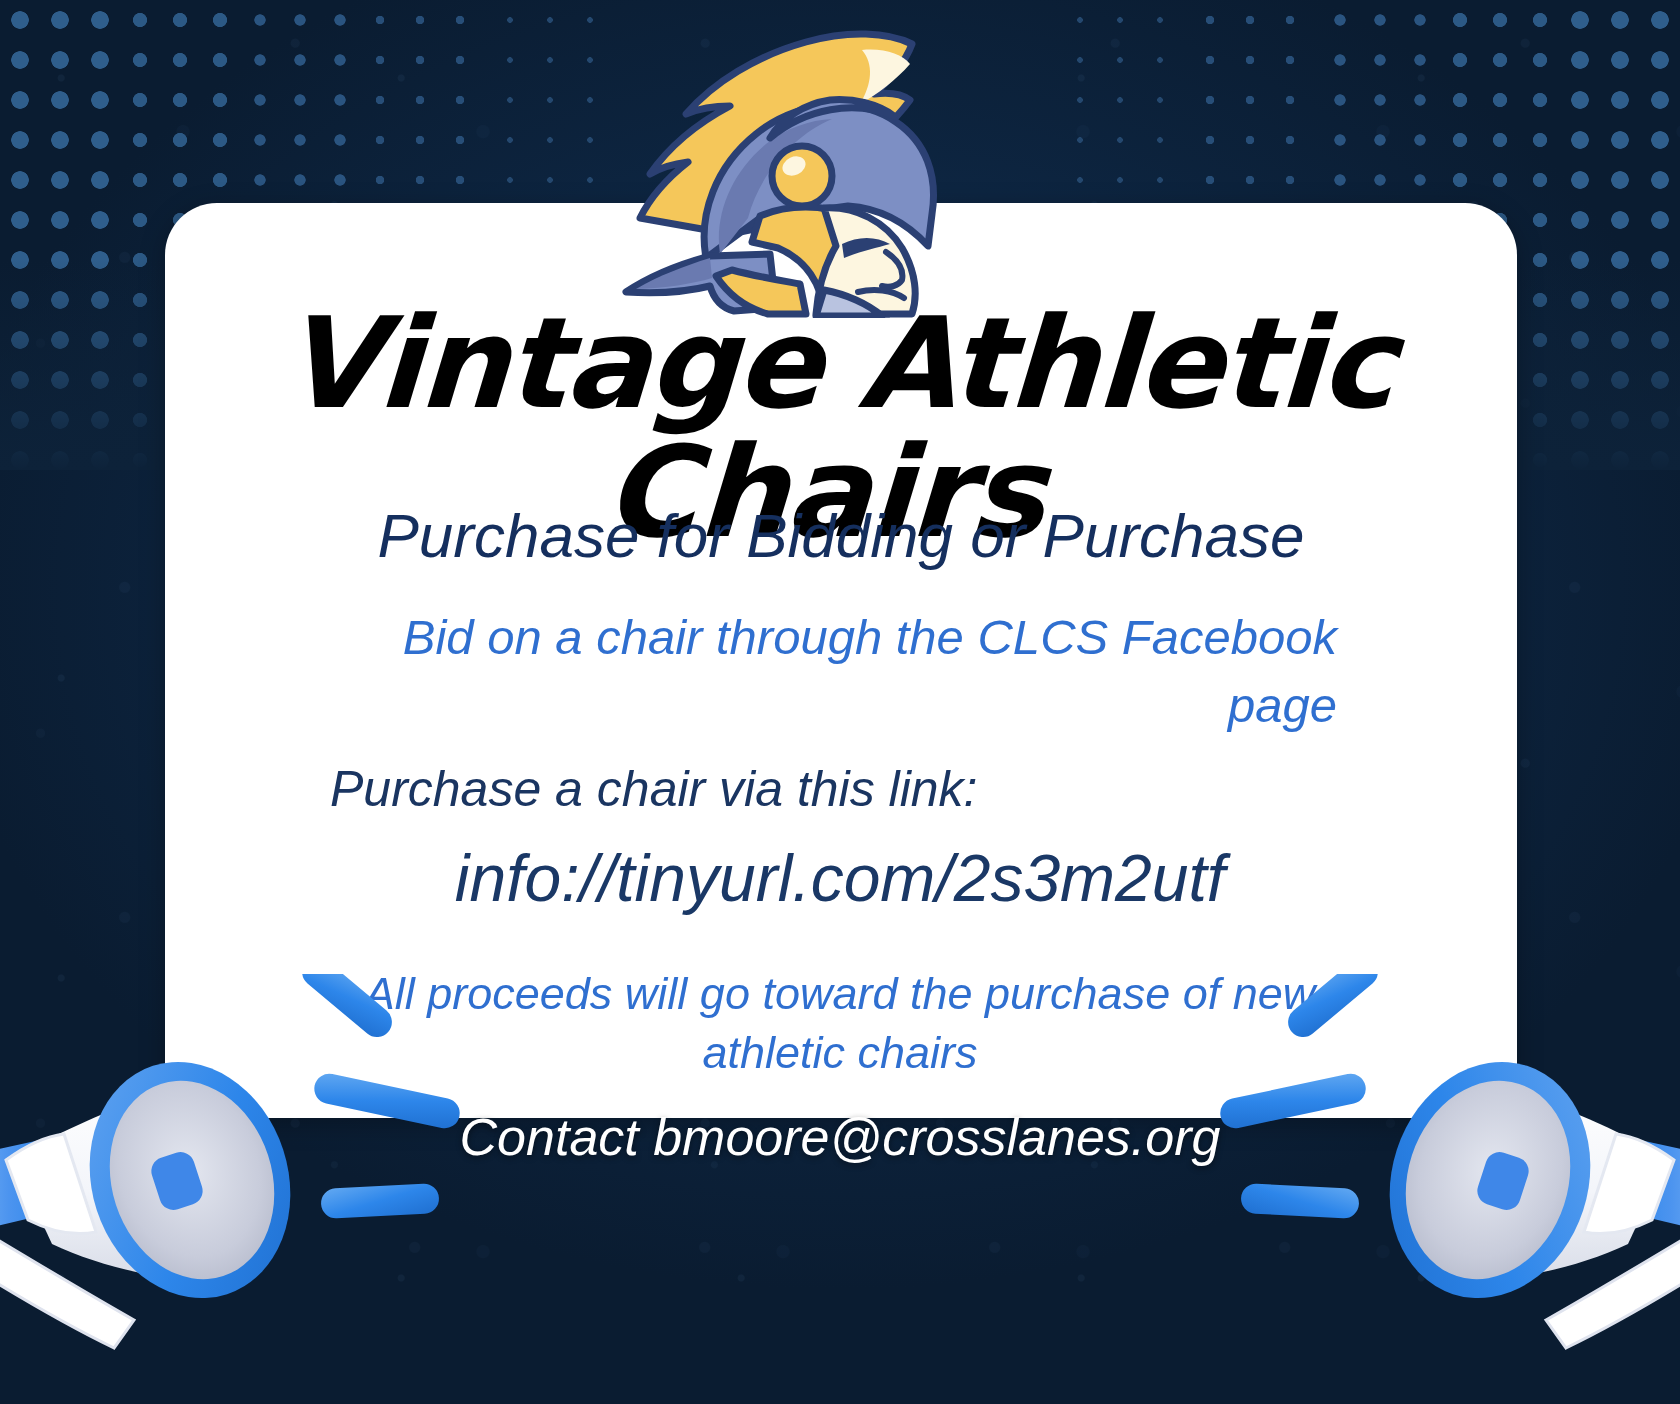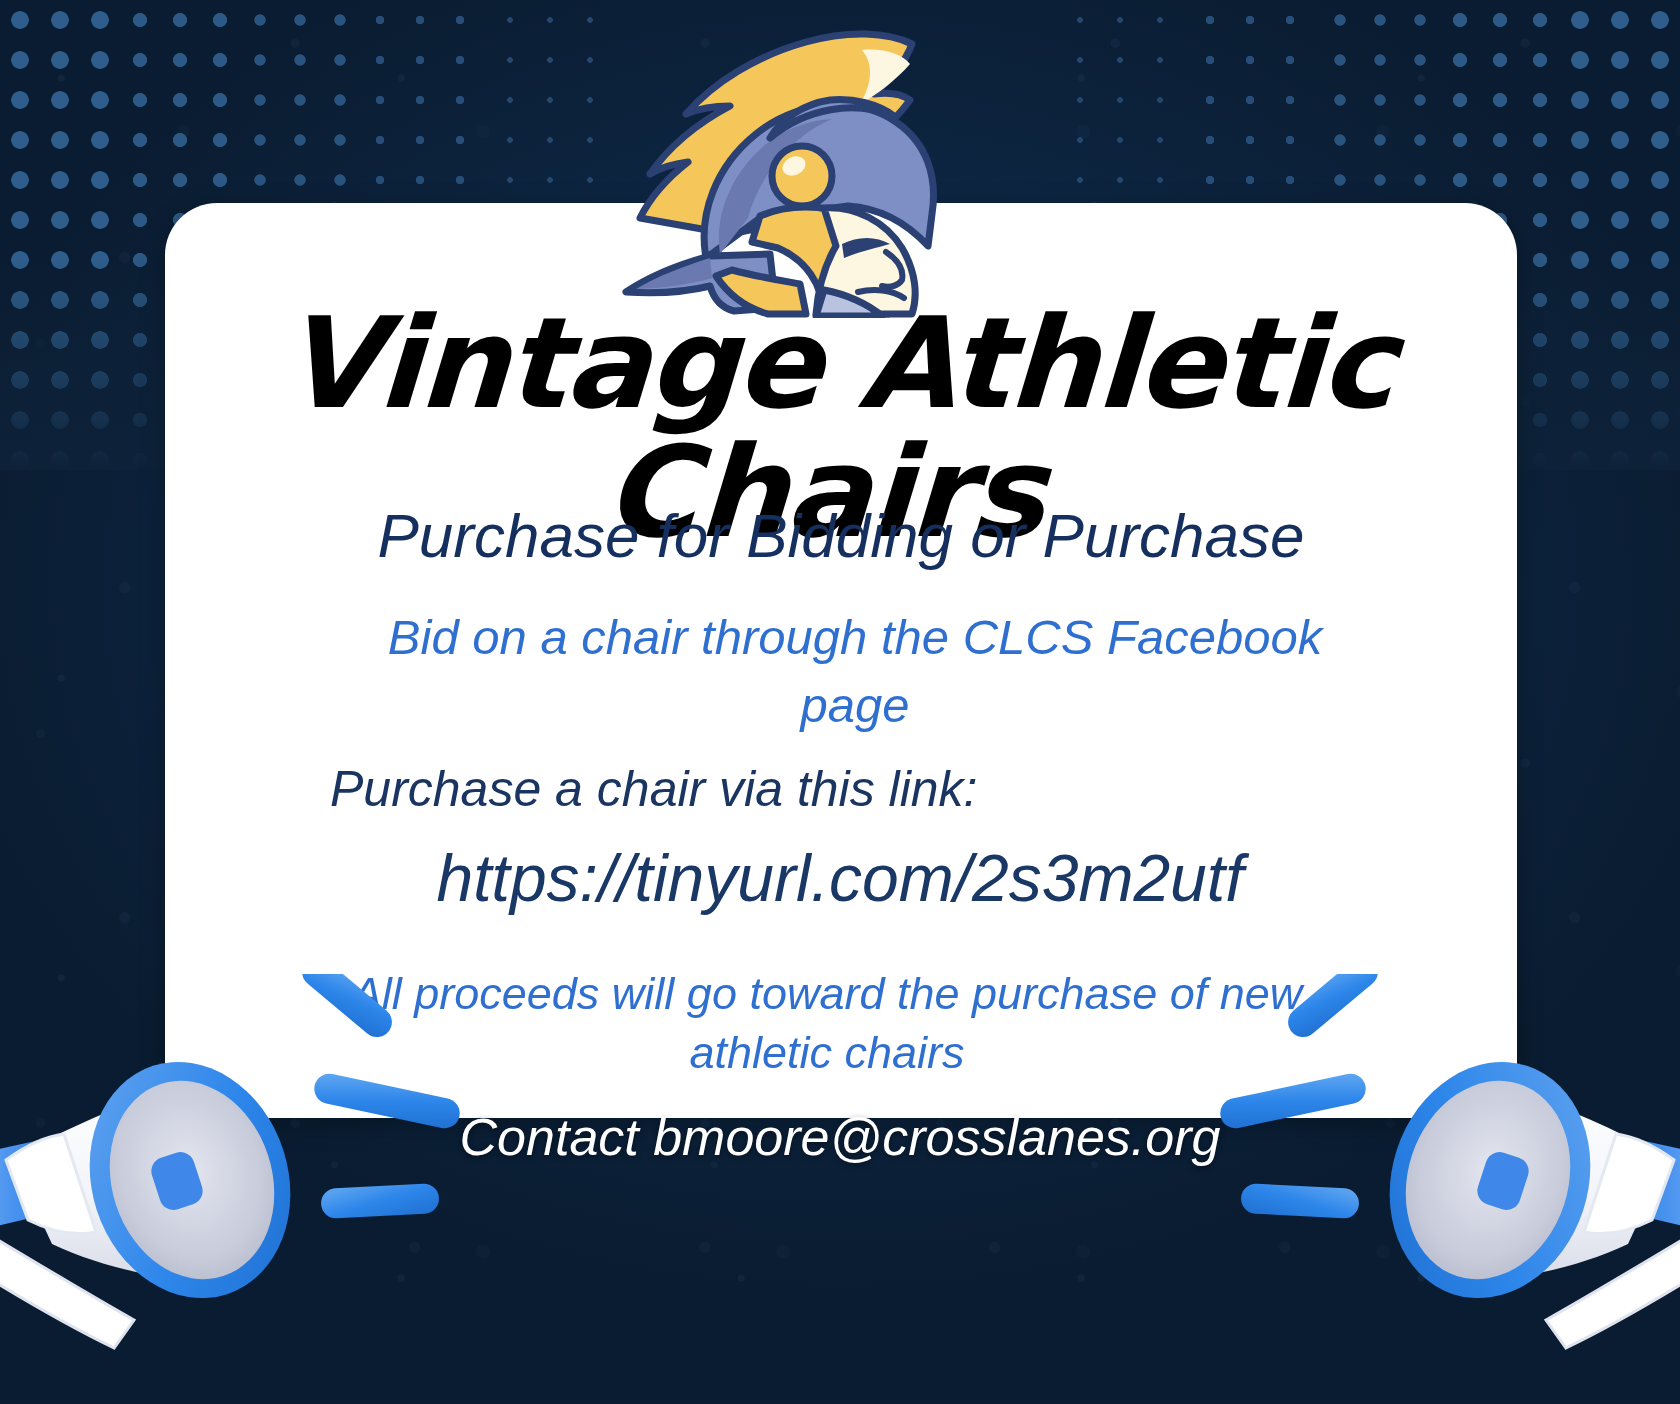--- a/index.html
+++ b/index.html
@@ -134,24 +134,24 @@
     font-style: italic;
     font-weight: 400;
     font-size: 62px;
     line-height: 1.1;
     color: #152f5e;
     z-index: 6;
   }
 
   #bid-line {
     position: absolute;
-    left: 345px;
+    left: 317px;
     top: 604px;
     width: 1020px;
-    text-align: center;
+    text-align: right;
     font-family: "Liberation Sans", sans-serif;
     font-style: italic;
     font-weight: 400;
     font-size: 49px;
     line-height: 1.38;
     color: #2f6fd0;
     z-index: 6;
   }
 
   #purchase-line {
@@ -177,21 +177,21 @@
     font-family: "Liberation Sans", sans-serif;
     font-style: italic;
     font-weight: 400;
     font-size: 66px;
     color: #1a3866;
     z-index: 6;
   }
 
   #proceeds-line {
     position: absolute;
-    left: 287px;
+    left: 300px;
     top: 965px;
     width: 1080px;
     text-align: center;
     font-family: "Liberation Sans", sans-serif;
     font-style: italic;
     font-weight: 400;
     font-size: 45px;
     line-height: 1.3;
     color: #2f6fd0;
     z-index: 8;
@@ -314,21 +314,21 @@
   </div>
 
   <div id="title" class="center">Vintage Athletic Chairs</div>
 
   <div id="subtitle">Purchase for Bidding or Purchase</div>
 
   <div id="bid-line">Bid on a chair through the CLCS Facebook page</div>
 
   <div id="purchase-line">Purchase a chair via this link:</div>
 
-  <div id="url-line">https://tinyurl.com/2s3m2utf</div>
+  <div id="url-line">info://tinyurl.com/2s3m2utf</div>
 
   <div id="proceeds-line">All proceeds will go toward the purchase of new athletic chairs</div>
 
   <div id="contact-block">
     <div>Contact bmoore@crosslanes.org</div>
   </div>
 
   <div class="megaphone left">
     <svg viewBox="0 0 470 420" xmlns="http://www.w3.org/2000/svg">
       <defs>

